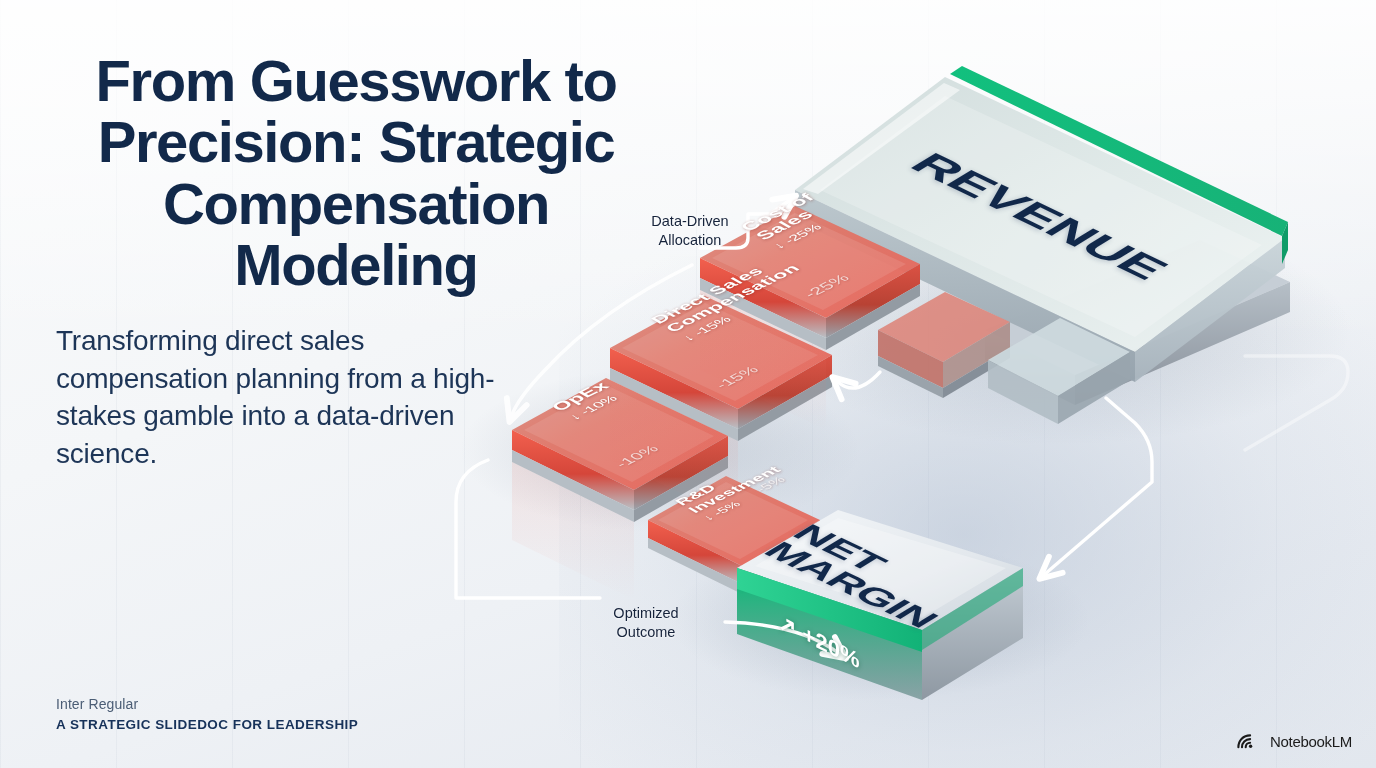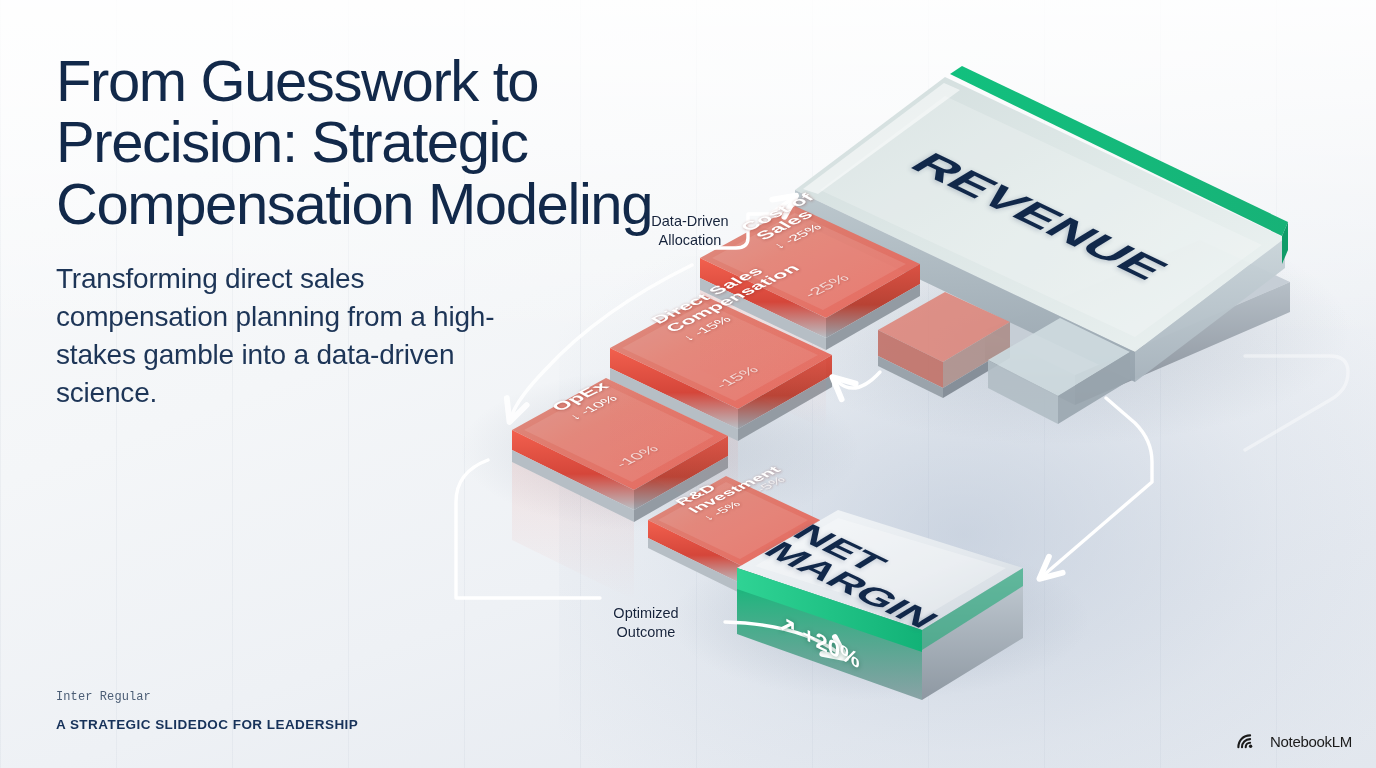--- a/index.html
+++ b/index.html
@@ -32,33 +32,34 @@
   }
   .top-wash{
     position:absolute; left:0; top:0; width:100%; height:340px;
     background:linear-gradient(to bottom, rgba(255,255,255,.85), rgba(255,255,255,0));
     pointer-events:none;
   }
 
   
   .left-col{ position:absolute; left:56px; top:50px; width:600px; z-index:40; }
   .title{
-    font-size:58px; line-height:1.06; font-weight:normal;
+    font-size:58px; line-height:1.06; font-weight:bold;
     color:#12294a; letter-spacing:-1.4px;
     text-shadow:0 1px 2px rgba(255,255,255,.85);
+    text-align:center;
   }
   .subtitle{
     margin-top:26px; font-size:28px; line-height:1.35;
     color:#1d3557; max-width:440px; letter-spacing:-.2px;
   }
 
   .footer{ position:absolute; left:56px; bottom:36px; z-index:40; }
-  .footer-font{ font-size:12px; color:#4b5d75; letter-spacing:.1px;font-family:Liberation Mono, monospace; }
+  .footer-font{ font-size:14px; color:#4b5d75; letter-spacing:.1px; }
   .footer-kicker{
-    margin-top:13px; font-size:13.5px; font-weight:bold; color:#17325a;
+    margin-top:5px; font-size:13.5px; font-weight:bold; color:#17325a;
     letter-spacing:.45px;
   }
 
   
   .brand{
     position:absolute; right:24px; bottom:18px; z-index:40;
     display:flex; align-items:center; gap:14px;
     color:#1b1b1b; font-size:15px; letter-spacing:-.3px;
   }
   .brand svg{ display:block; }

